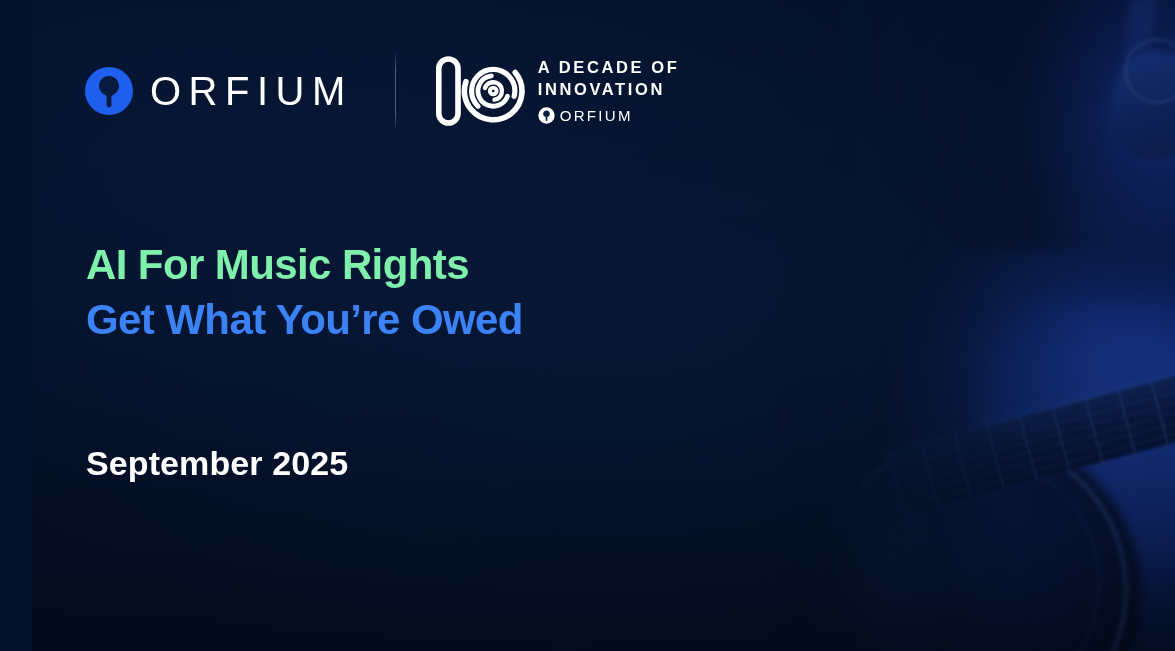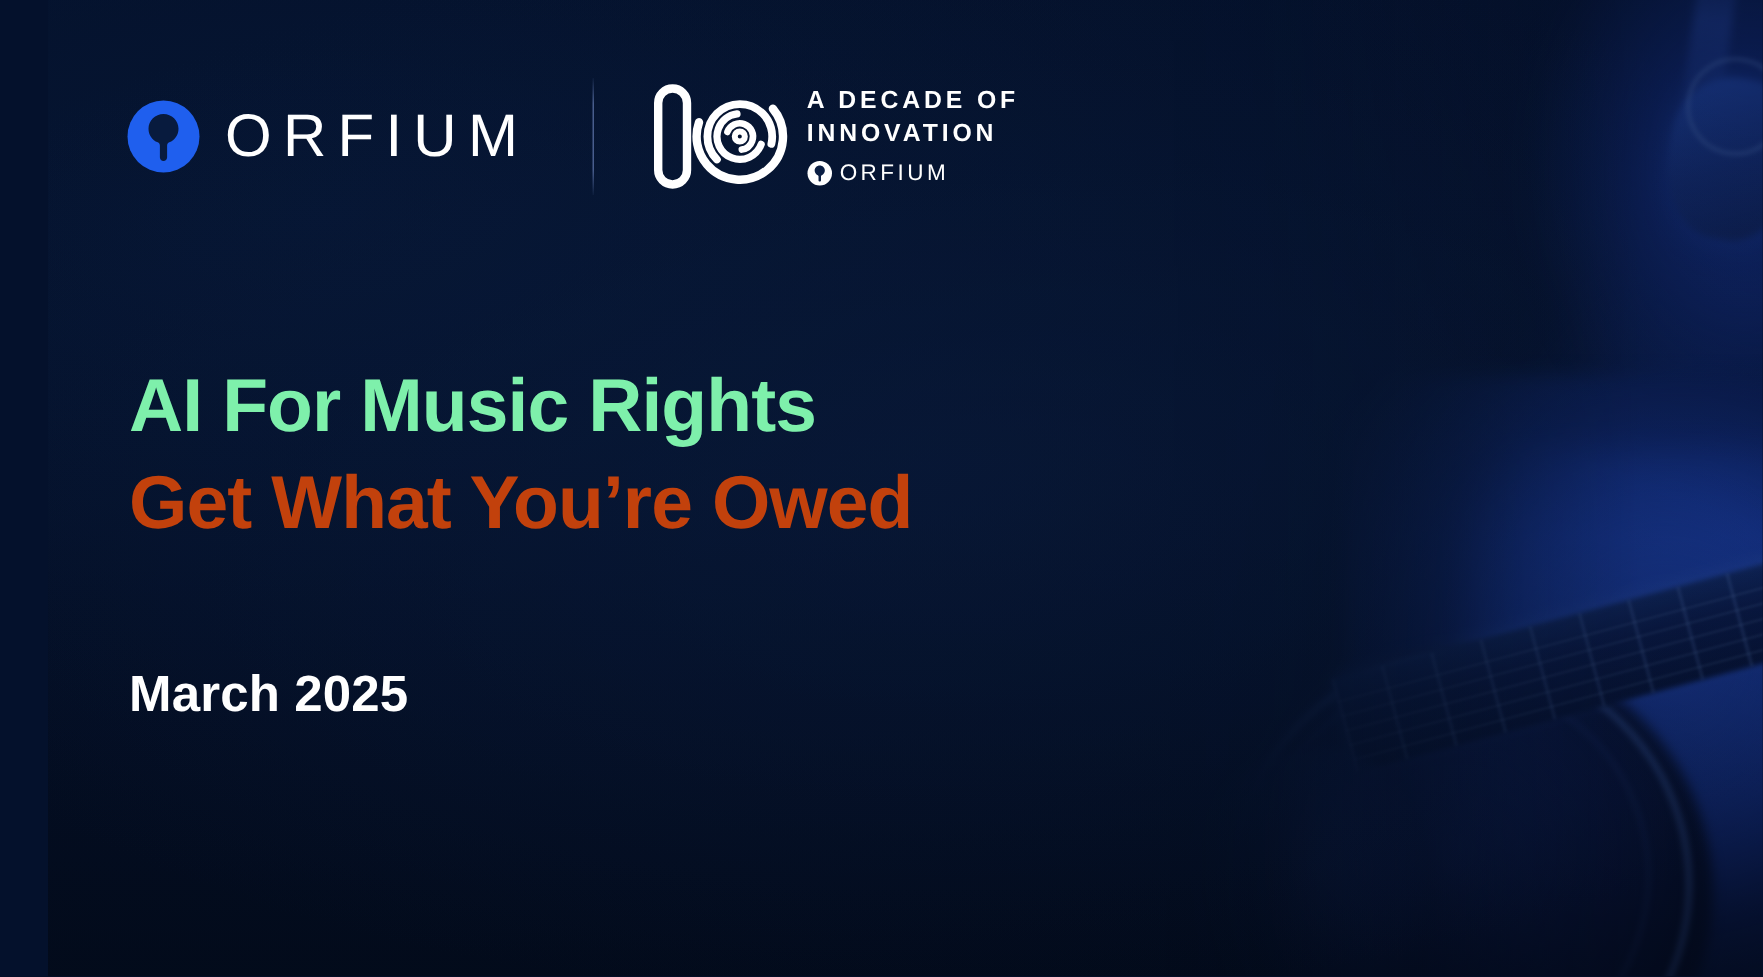--- a/index.html
+++ b/index.html
@@ -270,29 +270,29 @@
   }
 
   
   .headline {
     position: absolute;
     left: 54px;
     top: 238px;
     width: 840px;
   }
   .headline-1, .headline-2 {
-    font-size: 50px;
+    font-size: 42px;
     font-weight: bold;
     line-height: 1.30;
     letter-spacing: -0.6px;
     margin: 0;
     white-space: nowrap;
   }
   .headline-1 { color: #7ef0ab; }
-  .headline-2 { color: #c2410c; }
+  .headline-2 { color: #3b82f6; }
   .date {
     position: absolute;
     left: 54px;
     top: 444px;
     color: #ffffff;
     font-size: 34px;
     font-weight: bold;
     letter-spacing: 0.1px;
     margin: 0;
   }
@@ -366,15 +366,15 @@
       </div>
     </div>
 
   </div>
 
   <div class="headline">
     <h1 class="headline-1">AI For Music Rights</h1>
     <h1 class="headline-2">Get What You’re Owed</h1>
   </div>
 
-  <p class="date">March 2025</p>
+  <p class="date">September 2025</p>
 
 </div>
 
 </body></html>

